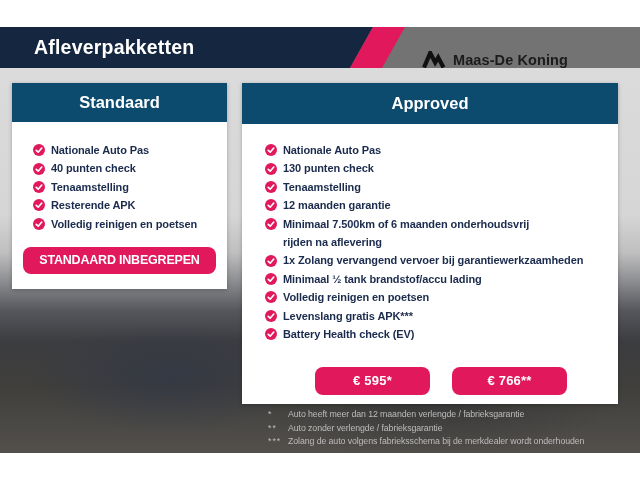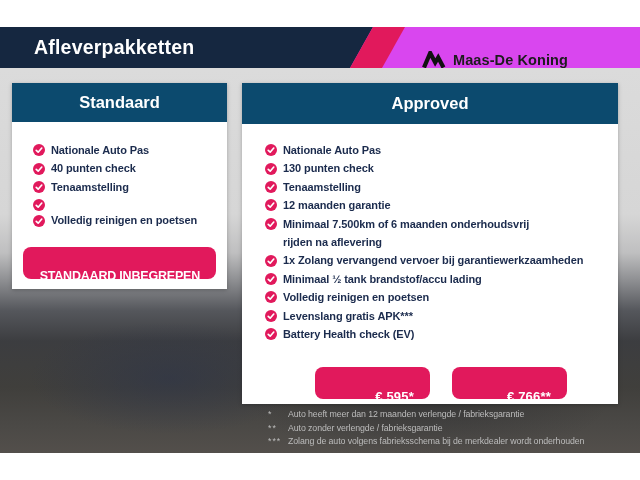--- a/index.html
+++ b/index.html
@@ -2,21 +2,21 @@
 <html><head>
 <meta charset="utf-8">
 <style>
   html,body{margin:0;padding:0;}
   .stage{
     position:relative; width:640px; height:480px; overflow:hidden;
     background:#ffffff; font-family:"Liberation Sans", sans-serif;
     -webkit-font-smoothing:antialiased;
   }
   
-  .topbar{position:absolute; left:0; top:27px; width:640px; height:41px; background:#d946ef;}
+  .topbar{position:absolute; left:0; top:27px; width:640px; height:41px; background:#737373;}
   .topbar .navy-shape{position:absolute; left:0; top:0; width:640px; height:41px;
     background:#152740; clip-path:polygon(0 0,373px 0,350px 41px,0 41px);}
   .topbar .pink-shape{position:absolute; left:0; top:0; width:640px; height:41px;
     background:#E1195C; clip-path:polygon(373px 0,405px 0,382px 41px,350px 41px);}
   .topbar-title{position:absolute; left:34px; top:0; height:41px; line-height:41px;
     color:#ffffff; font-size:19.5px; font-weight:bold; letter-spacing:.2px;}
   .brand{position:absolute; left:422px; top:0; height:41px; display:flex; align-items:flex-end; gap:7px;}
   .brand svg{display:block;}
   .brand-name{font-size:14.5px; font-weight:bold; color:#1c1c1c; letter-spacing:.1px;}
   
@@ -36,22 +36,22 @@
   .card-standaard ul.checklist{padding:10px 6px 0 12px;}
   .card-approved ul.checklist{padding:8px 6px 0 14px;}
   ul.checklist li{display:flex; align-items:flex-start;}
   .chk{flex:0 0 12px; width:12px; height:12px; margin:3.2px 6px 0 0;}
   .chk svg{display:block;}
   .li-txt{font-size:11px; font-weight:bold; color:#1b2b4d; line-height:18.4px;
     letter-spacing:-.1px; white-space:nowrap;}
   .li-txt .cont{display:block;}
   
   .pill{position:absolute; background:#E1195C; border-radius:8px; color:#ffffff;
-    font-weight:bold; text-align:right; border:none; cursor:pointer;
-    font-family:"Liberation Sans", sans-serif; display:block; padding:16px;}
+    font-weight:bold; text-align:center; border:none; cursor:pointer;
+    font-family:"Liberation Sans", sans-serif; display:block; padding:0;}
   .badge-pill{left:11px; top:164px; width:193px; height:27px; line-height:27px;
     font-size:12.5px; letter-spacing:-.2px;}
   .price-pill{top:284px; width:115px; height:28px; line-height:28px; font-size:13px; letter-spacing:.2px;}
   .price-1{left:73px;} .price-2{left:210px;}
   
   .footnotes{position:absolute; left:268px; top:408px; width:352px;}
   .fn-row{display:flex; color:#bcbcbc; font-size:8.8px; line-height:13.5px; letter-spacing:-.1px; white-space:nowrap;}
   .fn-marker{flex:0 0 20px; letter-spacing:1px;}
 </style>
 </head>
@@ -105,20 +105,21 @@
           </span>
         <span class="li-txt">Tenaamstelling</span>
       </li>
       <li>
         <span class="chk">
             <svg width="12" height="12" viewBox="0 0 13 13">
               <circle cx="6.5" cy="6.5" r="6.5" fill="#E1195C"></circle>
               <path d="M3.5 6.9 L5.6 8.9 L9.5 4.4" stroke="#fff" stroke-width="1.8" fill="none" stroke-linecap="round" stroke-linejoin="round"></path>
             </svg>
           </span>
+        <span class="li-txt">Resterende APK</span>
       </li>
       <li>
         <span class="chk">
             <svg width="12" height="12" viewBox="0 0 13 13">
               <circle cx="6.5" cy="6.5" r="6.5" fill="#E1195C"></circle>
               <path d="M3.5 6.9 L5.6 8.9 L9.5 4.4" stroke="#fff" stroke-width="1.8" fill="none" stroke-linecap="round" stroke-linejoin="round"></path>
             </svg>
           </span>
         <span class="li-txt">Volledig reinigen en poetsen</span>
       </li>

